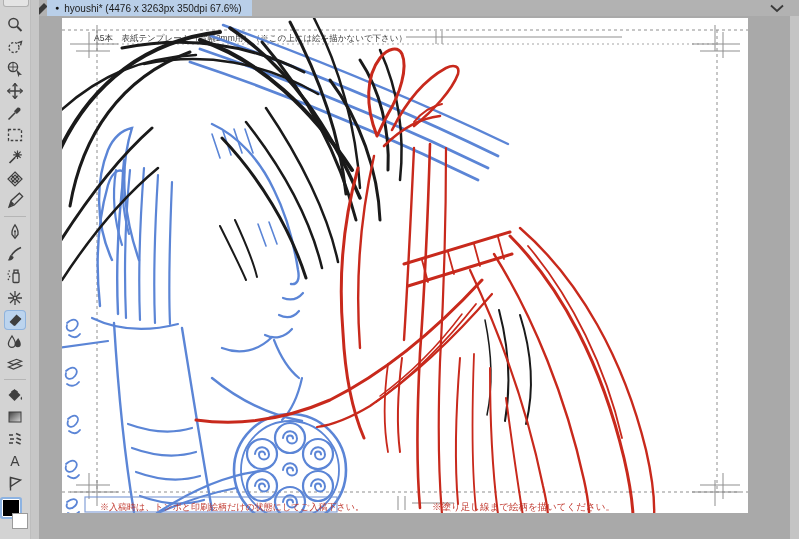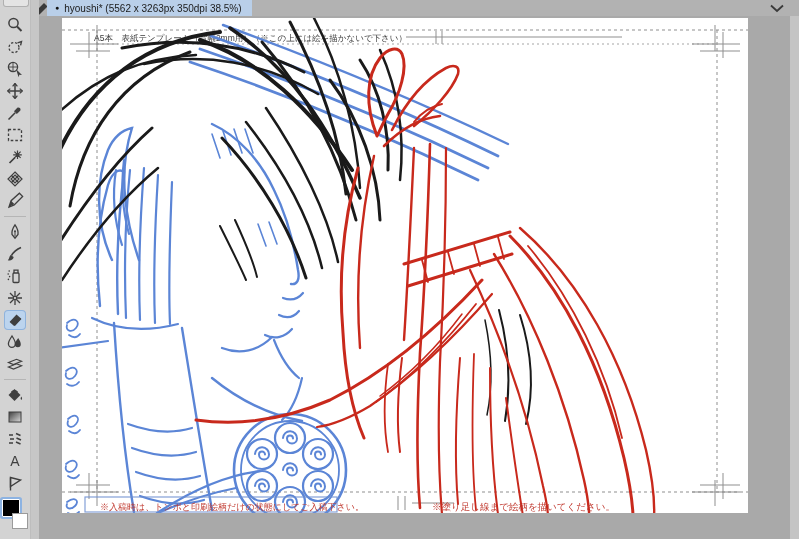--- a/index.html
+++ b/index.html
@@ -262,21 +262,21 @@
 
 </div>
 
 <div class="tabbar">
   <svg class="pen-deco" width="18" height="15">
     <path d="M3,11 L11,3 L14.5,6.5 L6.5,14.5 Z" fill="#3a3a3a"></path>
     <path d="M3,11 L1.5,15 L6.5,14.5 Z" fill="#3a3a3a"></path>
   </svg>
   <div class="tab">
     <span class="dot">●</span>
-    <span>hyoushi* (5562 x 3263px 350dpi 38.5%)</span>
+    <span>hyoushi* (4476 x 3263px 350dpi 67.6%)</span>
   </div>
   <svg class="tab-chevron" width="16" height="11">
     <path d="M2,2.5 L8,8 L14,2.5" fill="none" stroke="#3a3a3a" stroke-width="1.8"></path>
   </svg>
 </div>
 
 <div class="right-strip"></div>
 
 <div class="canvas">
   <svg width="686" height="495" viewBox="0 0 686 495">

